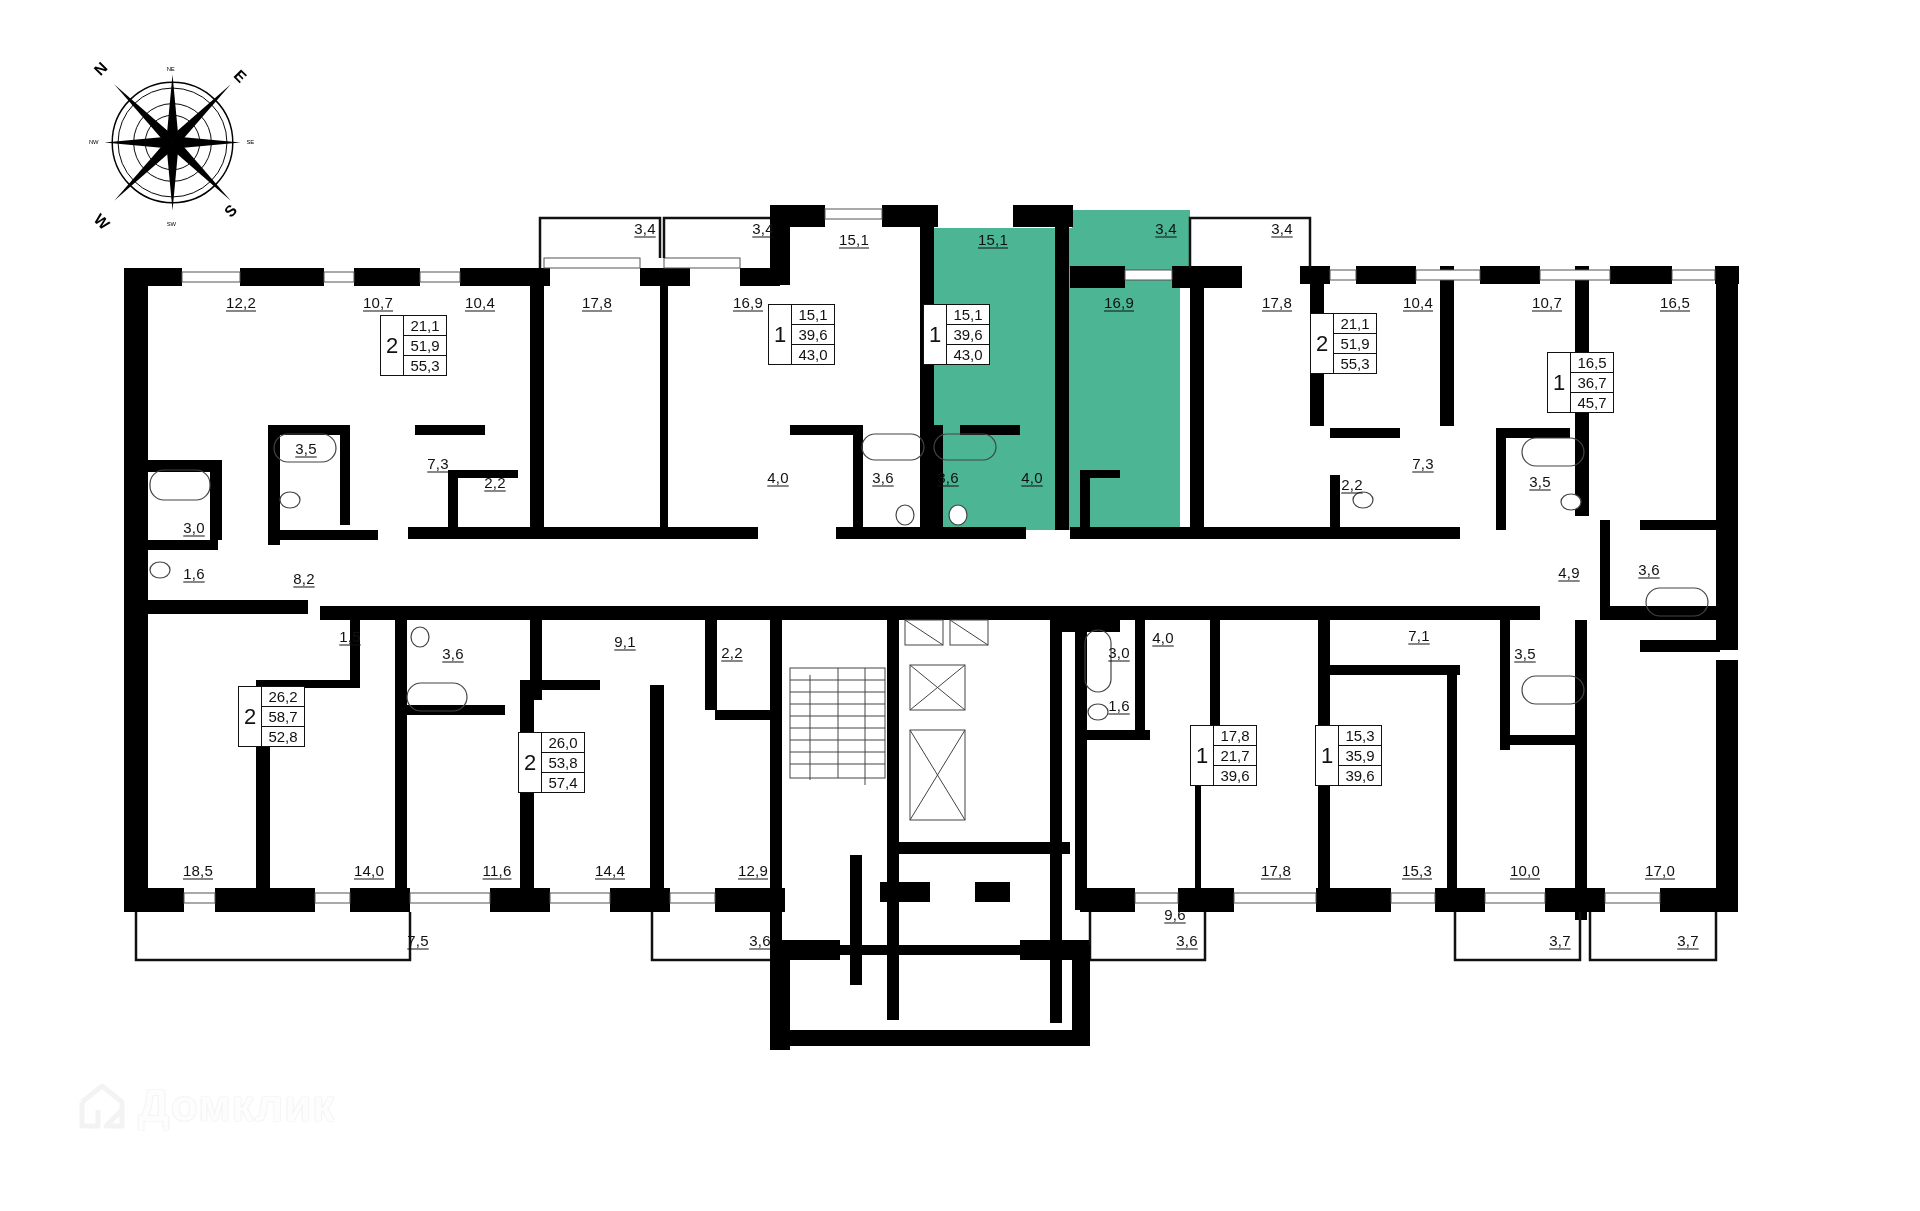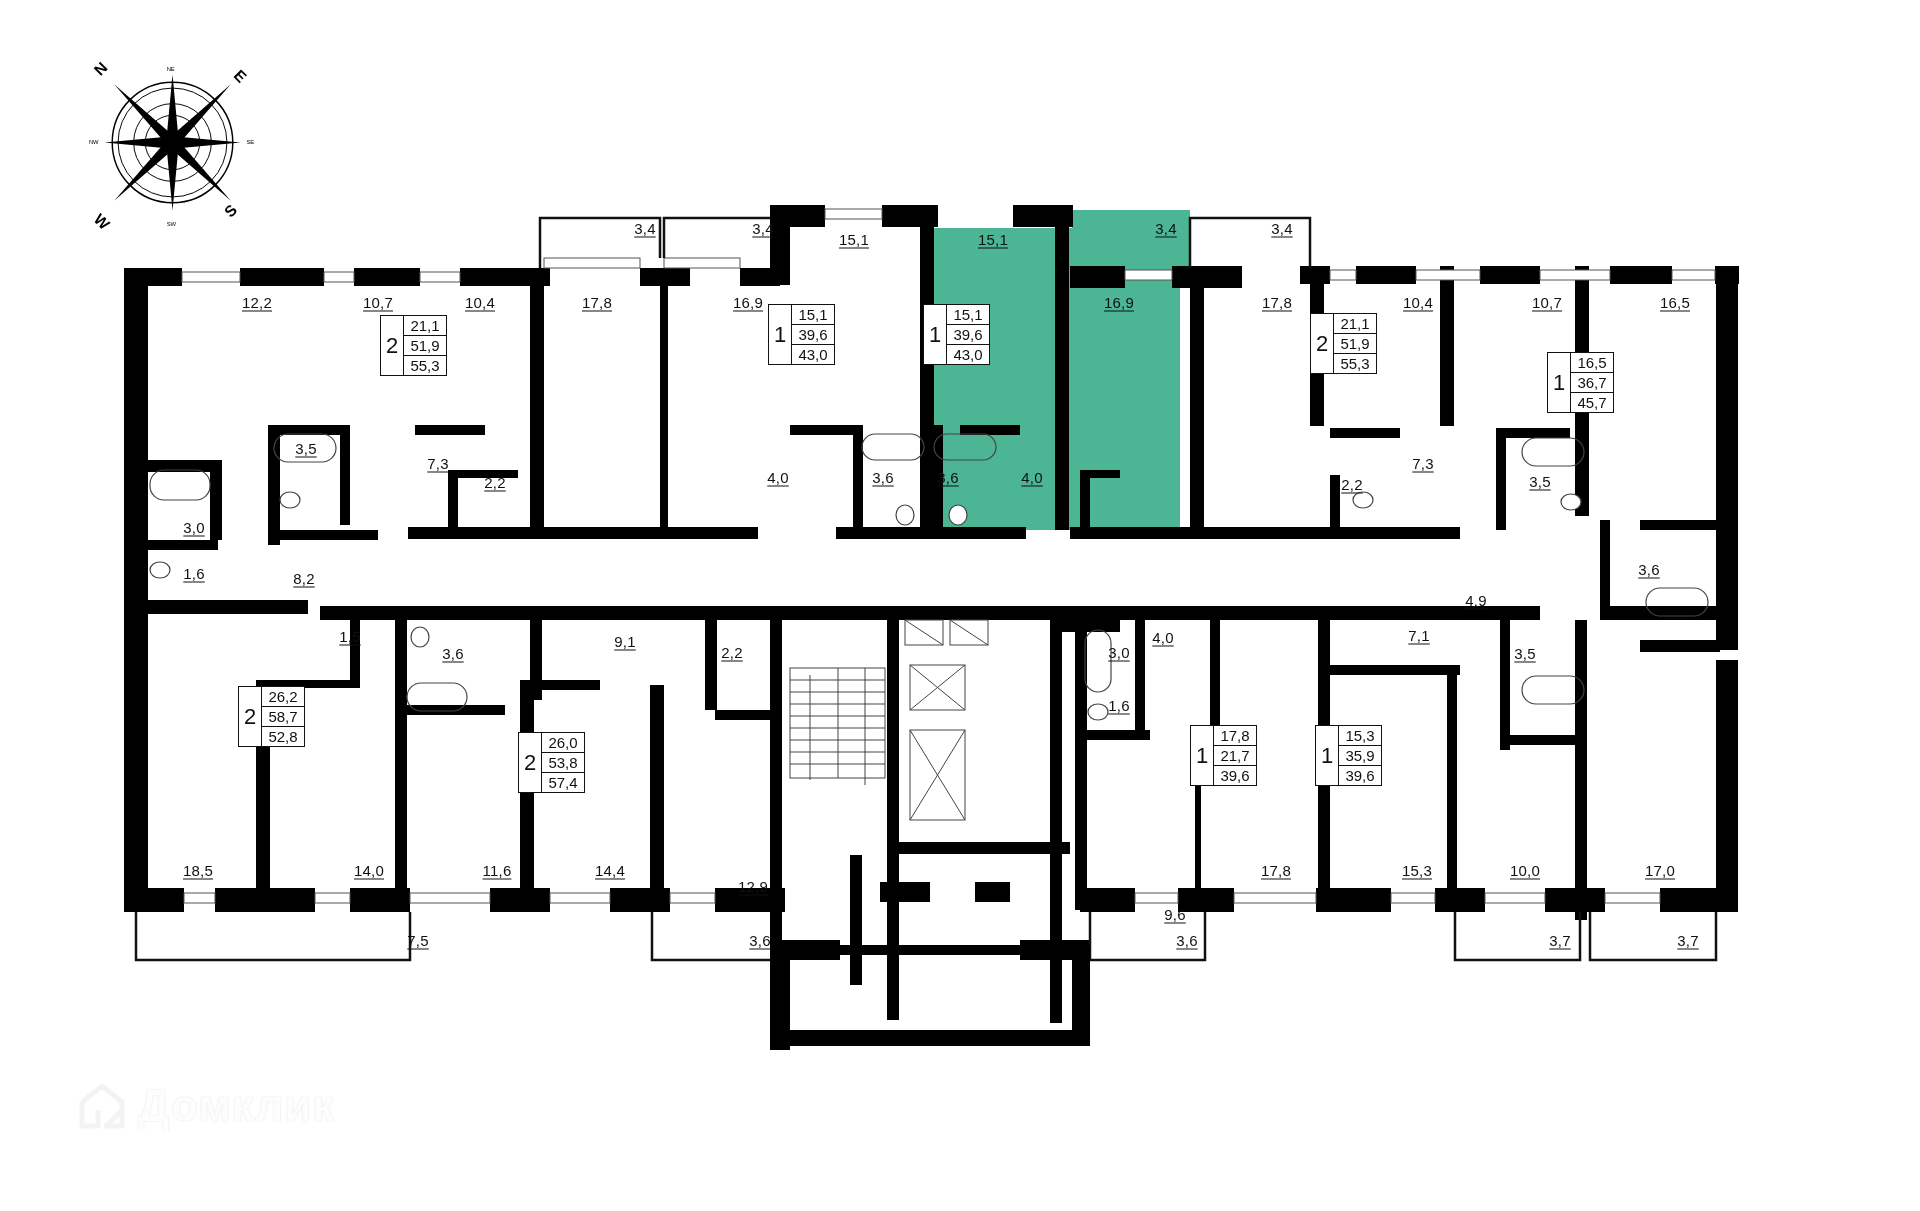--- a/index.html
+++ b/index.html
@@ -260,21 +260,21 @@
     <text x="150" y="168" font-size="16" font-weight="bold" transform="rotate(-45 150 168)">S</text>
     <text x="8" y="170" font-size="16" font-weight="bold" transform="rotate(45 8 170)">W</text>
     <text x="84" y="16" font-size="6">NE</text>
     <text x="84" y="176" font-size="6">SW</text>
     <text x="4" y="92" font-size="6">NW</text>
     <text x="166" y="92" font-size="6">SE</text>
   </svg>
 </div>
 
 <div id="room-labels">
-    <div class="lbl" style="left: 241px; top: 302px; margin-left: 16px;">12,2</div>
+    <div class="lbl" style="left: 241px; top: 302px;">12,2</div>
     <div class="lbl" style="left: 378px; top: 302px;">10,7</div>
     <div class="lbl" style="left: 480px; top: 302px;">10,4</div>
     <div class="lbl" style="left: 597px; top: 302px;">17,8</div>
     <div class="lbl" style="left: 748px; top: 302px;">16,9</div>
     <div class="lbl" style="left: 854px; top: 239px;">15,1</div>
     <div class="lbl" style="left: 993px; top: 239px;">15,1</div>
     <div class="lbl" style="left: 1119px; top: 302px;">16,9</div>
     <div class="lbl" style="left: 1277px; top: 302px;">17,8</div>
     <div class="lbl" style="left: 1418px; top: 302px;">10,4</div>
     <div class="lbl" style="left: 1547px; top: 302px;">10,7</div>
@@ -290,35 +290,35 @@
     <div class="lbl" style="left: 194px; top: 573px;">1,6</div>
     <div class="lbl" style="left: 304px; top: 578px;">8,2</div>
     <div class="lbl" style="left: 350px; top: 636px;">1,5</div>
     <div class="lbl" style="left: 778px; top: 477px;">4,0</div>
     <div class="lbl" style="left: 883px; top: 477px;">3,6</div>
     <div class="lbl" style="left: 948px; top: 477px;">3,6</div>
     <div class="lbl" style="left: 1032px; top: 477px;">4,0</div>
     <div class="lbl" style="left: 1352px; top: 484px;">2,2</div>
     <div class="lbl" style="left: 1423px; top: 463px;">7,3</div>
     <div class="lbl" style="left: 1540px; top: 481px;">3,5</div>
-    <div class="lbl" style="left: 1476px; top: 572px; margin-top: 28px;">4,9</div>
+    <div class="lbl" style="left: 1569px; top: 572px;">4,9</div>
     <div class="lbl" style="left: 1649px; top: 569px;">3,6</div>
     <div class="lbl" style="left: 625px; top: 641px;">9,1</div>
     <div class="lbl" style="left: 732px; top: 652px;">2,2</div>
     <div class="lbl" style="left: 453px; top: 653px;">3,6</div>
     <div class="lbl" style="left: 1119px; top: 652px;">3,0</div>
     <div class="lbl" style="left: 1163px; top: 637px;">4,0</div>
     <div class="lbl" style="left: 1119px; top: 705px;">1,6</div>
     <div class="lbl" style="left: 1419px; top: 635px;">7,1</div>
     <div class="lbl" style="left: 1525px; top: 653px;">3,5</div>
     <div class="lbl" style="left: 198px; top: 870px;">18,5</div>
     <div class="lbl" style="left: 369px; top: 870px;">14,0</div>
     <div class="lbl" style="left: 497px; top: 870px;">11,6</div>
     <div class="lbl" style="left: 610px; top: 870px;">14,4</div>
-    <div class="lbl" style="left: 753px; top: 870px; margin-top: 16px;">12,9</div>
+    <div class="lbl" style="left: 753px; top: 870px;">12,9</div>
     <div class="lbl" style="left: 1175px; top: 870px; margin-top: 44px;">9,6</div>
     <div class="lbl" style="left: 1276px; top: 870px;">17,8</div>
     <div class="lbl" style="left: 1417px; top: 870px;">15,3</div>
     <div class="lbl" style="left: 1525px; top: 870px;">10,0</div>
     <div class="lbl" style="left: 1660px; top: 870px;">17,0</div>
     <div class="lbl" style="left: 378px; top: 940px; margin-left: 40px;">7,5</div>
     <div class="lbl" style="left: 760px; top: 940px;">3,6</div>
     <div class="lbl" style="left: 1187px; top: 940px;">3,6</div>
     <div class="lbl" style="left: 1560px; top: 940px;">3,7</div>
     <div class="lbl" style="left: 1688px; top: 940px;">3,7</div>

